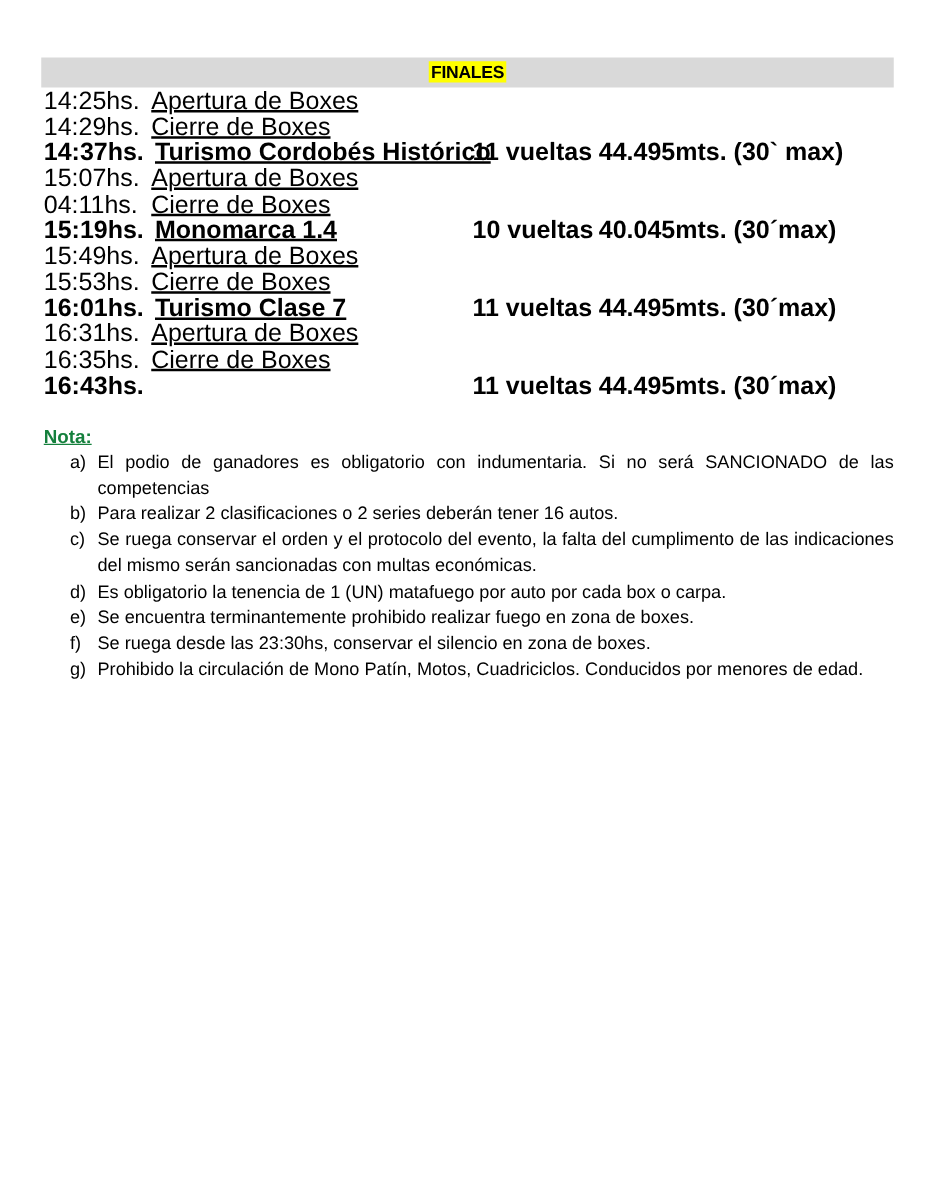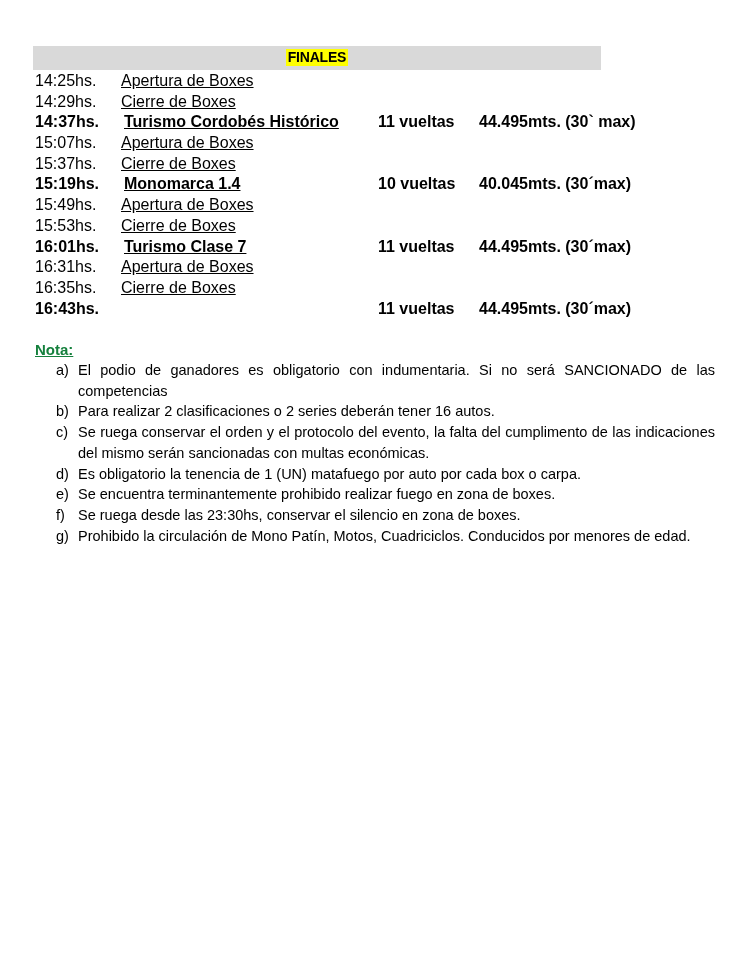--- a/index.html
+++ b/index.html
@@ -1,24 +1,24 @@
 <!DOCTYPE html>
 <html><head>
 <meta charset="utf-8">
 <style>
   html, body { margin:0; padding:0; background:#ffffff; }
   body { width:742px; height:960px; position:relative; overflow:hidden;
          font-family:"Liberation Sans", sans-serif; color:#000; }
   .page { position:absolute; left:0; top:0; width:742px; height:960px; }
-  .header-bar { position:absolute; left:33px; top:46px; width:568px; height:24px;
+  .header-bar { position:absolute; left:33px; top:46px; width:682px; height:24px;
                 background:#d9d9d9; text-align:center; }
   .header-title { display:inline-block; margin-top:3px; background:#ffff00;
                   font-weight:bold; font-size:14px; line-height:17px; padding:0 2px; letter-spacing:-0.2px; }
   .schedule { position:absolute; left:35px; top:71px; width:680px; }
-  .row { position:relative; height:20.7px; font-size:16px; line-height:20.7px; white-space:nowrap; }
+  .row { position:relative; height:20.7px; font-size:20px; line-height:20.7px; white-space:nowrap; }
   .row.bold { font-weight:bold; }
   .col-time { position:absolute; left:0; }
   .col-event { position:absolute; left:86px;text-decoration:underline; }
   .row.bold .col-event.indent { left:89px; }
   .col-laps { position:absolute; left:343px; }
   .col-dist { position:absolute; left:444px; }
   .nota { position:absolute; left:35px; top:341px; font-size:15px; font-weight:bold;
           color:#15803d; text-decoration:underline; }
   .notes { position:absolute; left:56px; top:360px; width:659px; }
   .note { position:relative; padding-left:22px; font-size:14.5px; line-height:20.7px;
@@ -46,21 +46,21 @@
       <span class="col-time">14:37hs.</span>
       <span class="col-event indent">Turismo Cordobés Histórico</span>
       <span class="col-laps">11 vueltas</span>
       <span class="col-dist">44.495mts.  (30` max)</span>
     </div>
     <div class="row">
       <span class="col-time">15:07hs.</span>
       <span class="col-event">Apertura de Boxes</span>
     </div>
     <div class="row">
-      <span class="col-time">15:37hs.</span>
+      <span class="col-time">04:11hs.</span>
       <span class="col-event">Cierre de Boxes</span>
     </div>
     <div class="row bold">
       <span class="col-time">15:19hs.</span>
       <span class="col-event indent">Monomarca 1.4</span>
       <span class="col-laps">10 vueltas</span>
       <span class="col-dist">40.045mts.  (30´max)</span>
     </div>
     <div class="row">
       <span class="col-time">15:49hs.</span>

